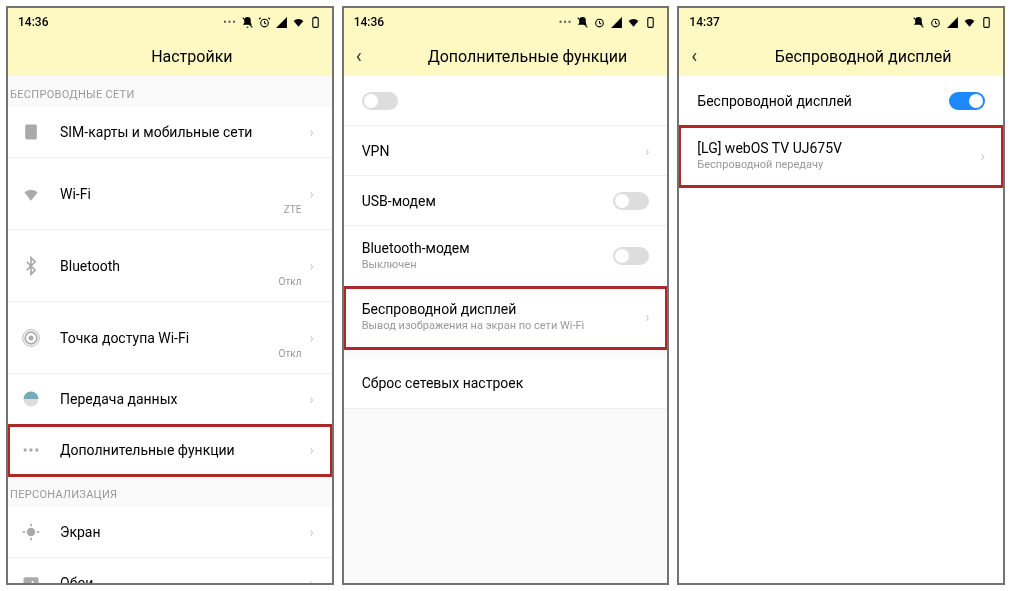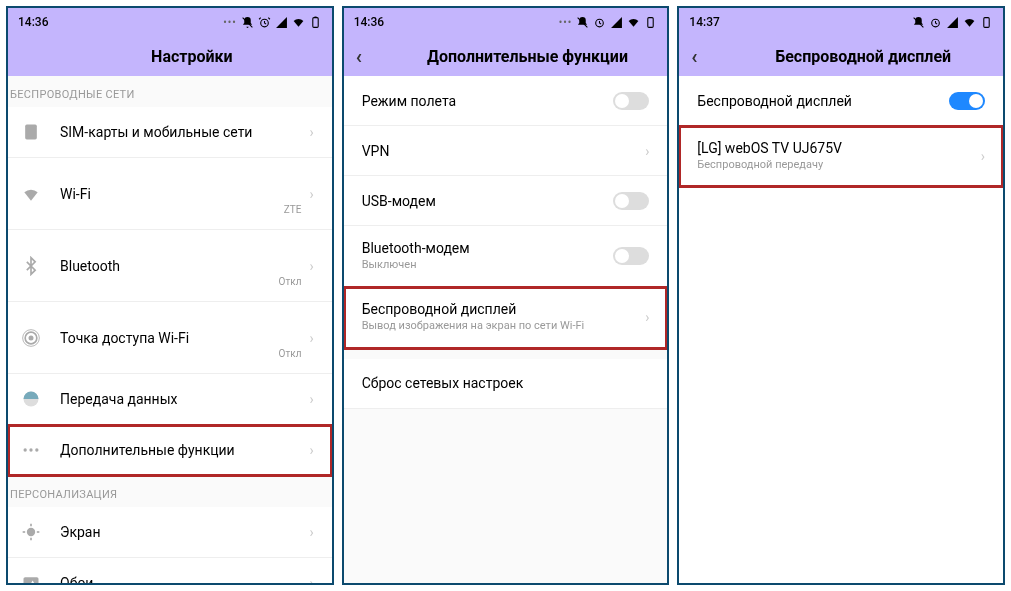--- a/index.html
+++ b/index.html
@@ -7,22 +7,22 @@
   font-family: -apple-system, Roboto, "Segoe UI", Arial, sans-serif;
   background: #fff;
   padding: 6px;
   display: flex;
   gap: 8px;
   width: 1011px;
   height: 591px;
 }
 .phone {
   flex: 1;
-  border: 2px solid #0c4a6e;
-  background: #c4b5fd;
+  border: 2px solid #737373;
+  background: #fef9c3;
   display: flex;
   flex-direction: column;
   overflow: hidden;
 }
 .statusbar {
   height: 28px;
   display: flex;
   align-items: center;
   justify-content: space-between;
   padding: 0 10px;
@@ -32,21 +32,21 @@
 }
 .statusbar .right { display: flex; align-items: center; gap: 4px; }
 .statusbar .right svg { width: 13px; height: 13px; }
 .header {
   display: flex;
   align-items: center;
   justify-content: center;
   position: relative;
   height: 40px;
   font-size: 16px;
-  font-weight: 700;
+  font-weight: 400;
   padding-left: 44px;
 }
 .header .back {
   position: absolute;
   left: 12px;
   font-size: 20px;
   color: #333;
   cursor: pointer;
 }
 .content {
@@ -289,23 +289,20 @@
           <rect x="7" y="3" width="10" height="18" rx="2" fill="none" stroke="currentColor" stroke-width="2"></rect>
         </svg>
     </span>
   </div>
   <div class="header">
     <span class="back">‹</span>
     <span>Дополнительные функции</span>
   </div>
   <div class="content">
     <div class="row">
-      <div class="txt">
-          <span class="label">Режим полета</span>
-        </div>
       <div class="toggle off"></div>
     </div>
     <div class="row">
       <div class="txt">
           <span class="label">VPN</span>
         </div>
       <span class="chev">›</span>
     </div>
     <div class="row">
       <div class="txt">

